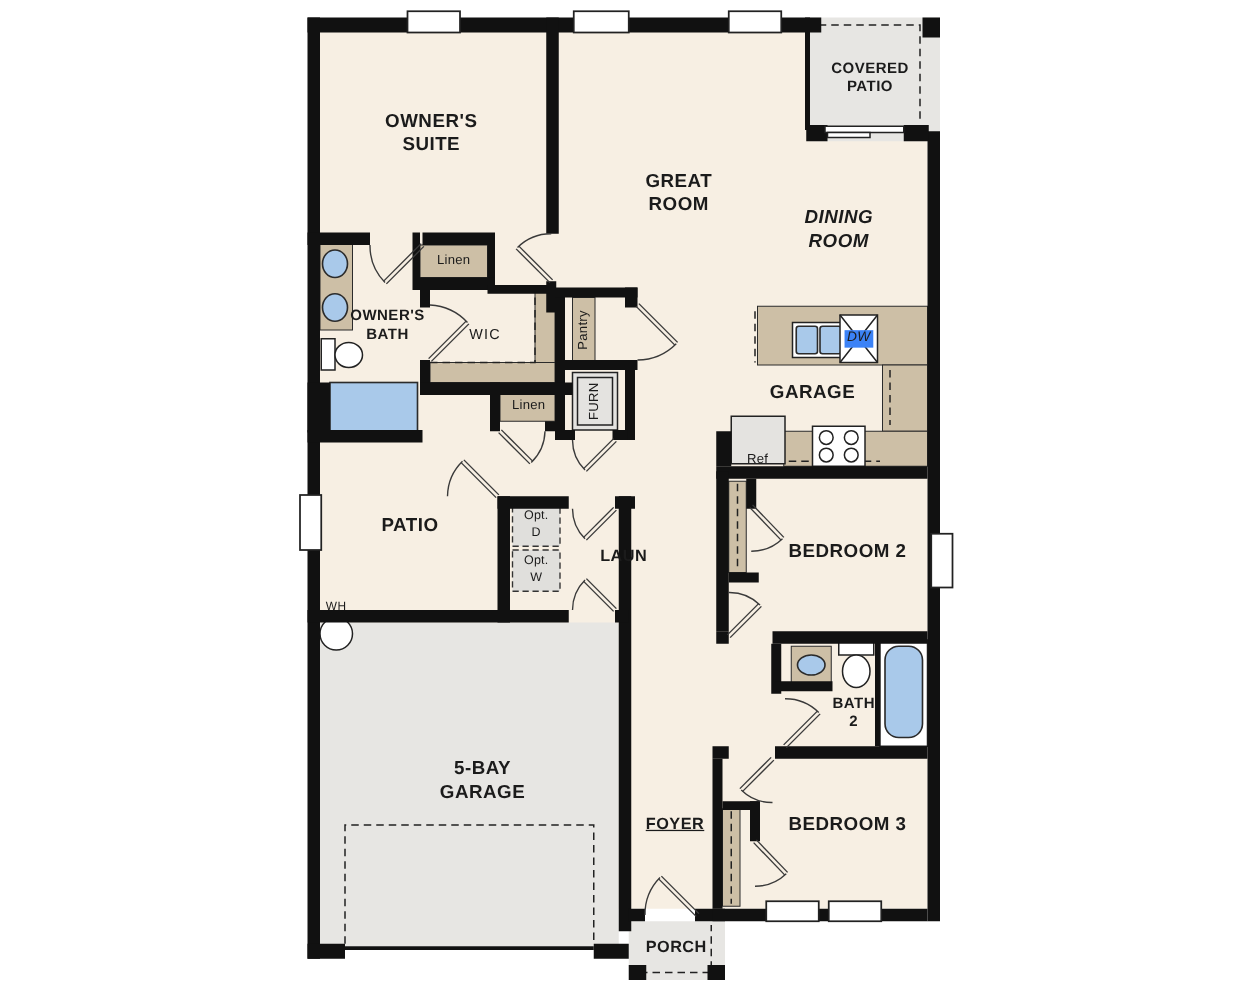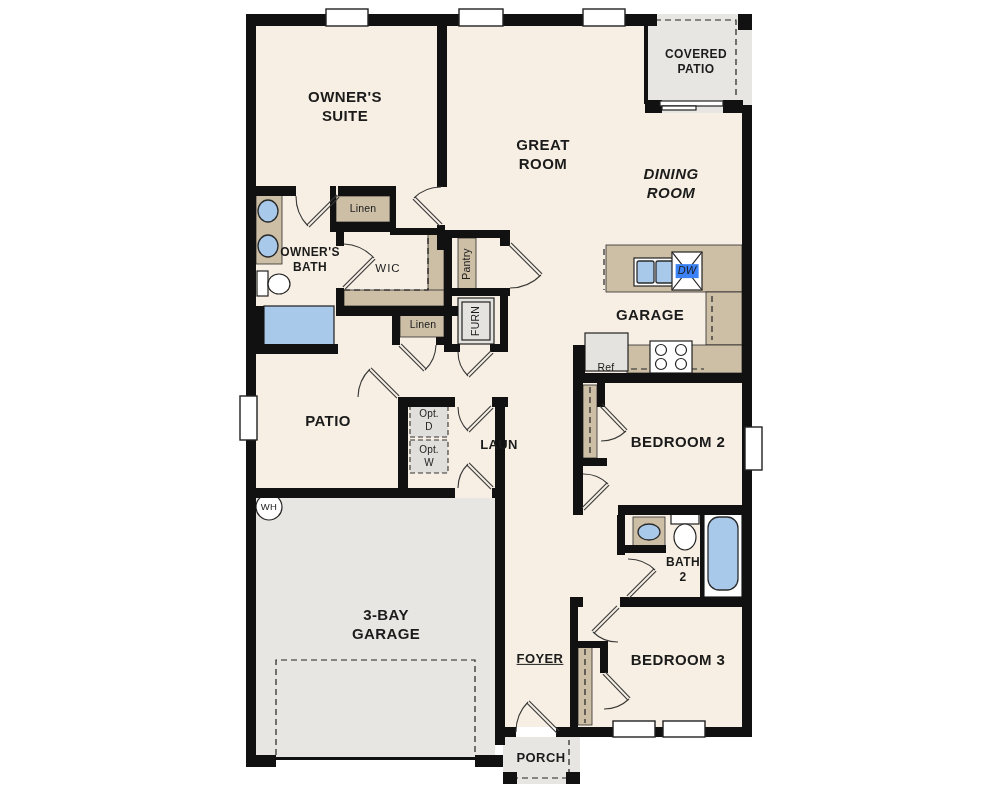--- a/index.html
+++ b/index.html
@@ -282,28 +282,28 @@
 BATH</div>
 <div class="lbl sm" style="left:388px;top:268px;font-size:11.5px;letter-spacing:1px;">WIC</div>
 <div class="lbl" style="left:328px;top:421px;">PATIO</div>
 <div class="lbl md2" style="left:499px;top:445px;">LAUN</div>
 <div class="lbl" style="left:678px;top:442px;">BEDROOM 2</div>
 <div class="lbl md" style="left:683px;top:570px;">BATH
 2</div>
 <div class="lbl" style="left:678px;top:660px;">BEDROOM 3</div>
 <div class="lbl md2" style="left:540px;top:659px;text-decoration:underline;">FOYER</div>
 <div class="lbl md2" style="left:541px;top:758px;">PORCH</div>
-<div class="lbl" style="left:386px;top:625px;">3-BAY
+<div class="lbl" style="left:386px;top:625px;">5-BAY
 GARAGE</div>
 
 <div class="lbl sm" style="left:363px;top:209px;">Linen</div>
 <div class="lbl sm" style="left:423px;top:325px;">Linen</div>
 <div class="lbl sm rot" style="left:467px;top:264px;">Pantry</div>
 <div class="lbl sm rot" style="left:476px;top:321px;">FURN</div>
 <div class="lbl sm" style="left:429px;top:420px;font-size:10px;">Opt.
 D</div>
 <div class="lbl sm" style="left:429px;top:456px;font-size:10px;">Opt.
 W</div>
-<div class="lbl xs" style="left:269px;top:507px;">WH</div>
+<div class="lbl xs" style="left:269px;top:486px;">WH</div>
 <div class="lbl sm" style="left:606px;top:352px;margin-top:16px;">Ref</div>
 <div class="lbl sm bg" style="left:687px;top:271px;font-size:11px;">DW</div>
 
 </div>
 
 </body></html>

